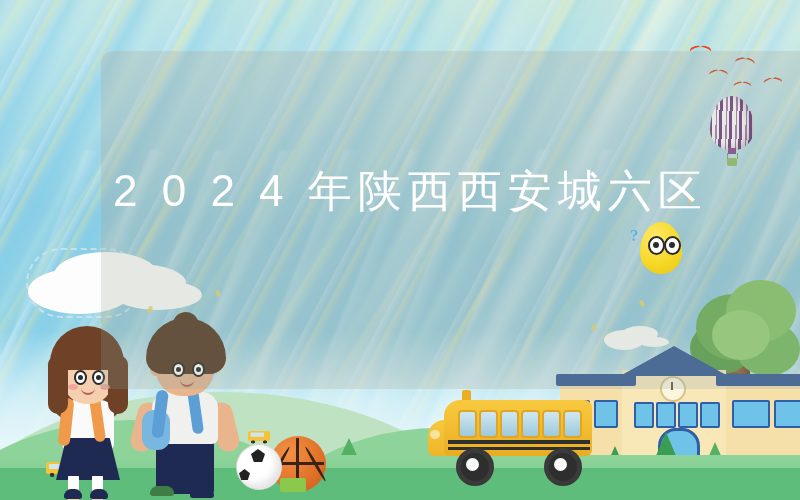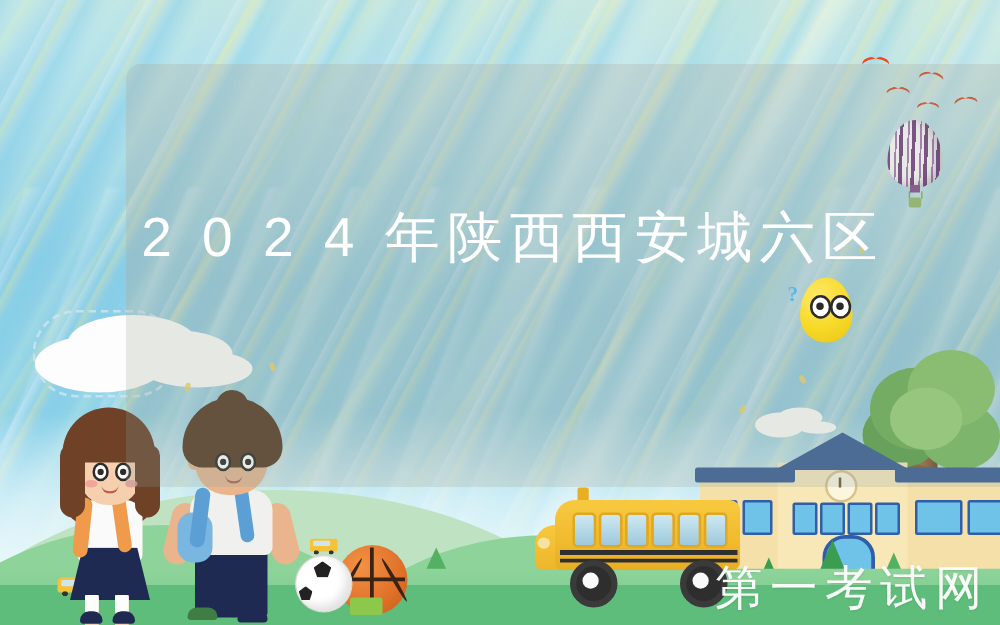--- a/index.html
+++ b/index.html
@@ -569,15 +569,14 @@
     <div class="egg-eye" style="left:24px; top:14px;">
         <i></i>
       </div>
     <div id="egg-q">?</div>
   </div>
 
   <div class="layer" id="title-block">
     <div class="title-line" id="line1">2 0 2 4 年陕西西安城六区</div>
   </div>
 
-  <div class="layer" id="watermark">第一考试网</div>
 
 </div>
 
 </body></html>

